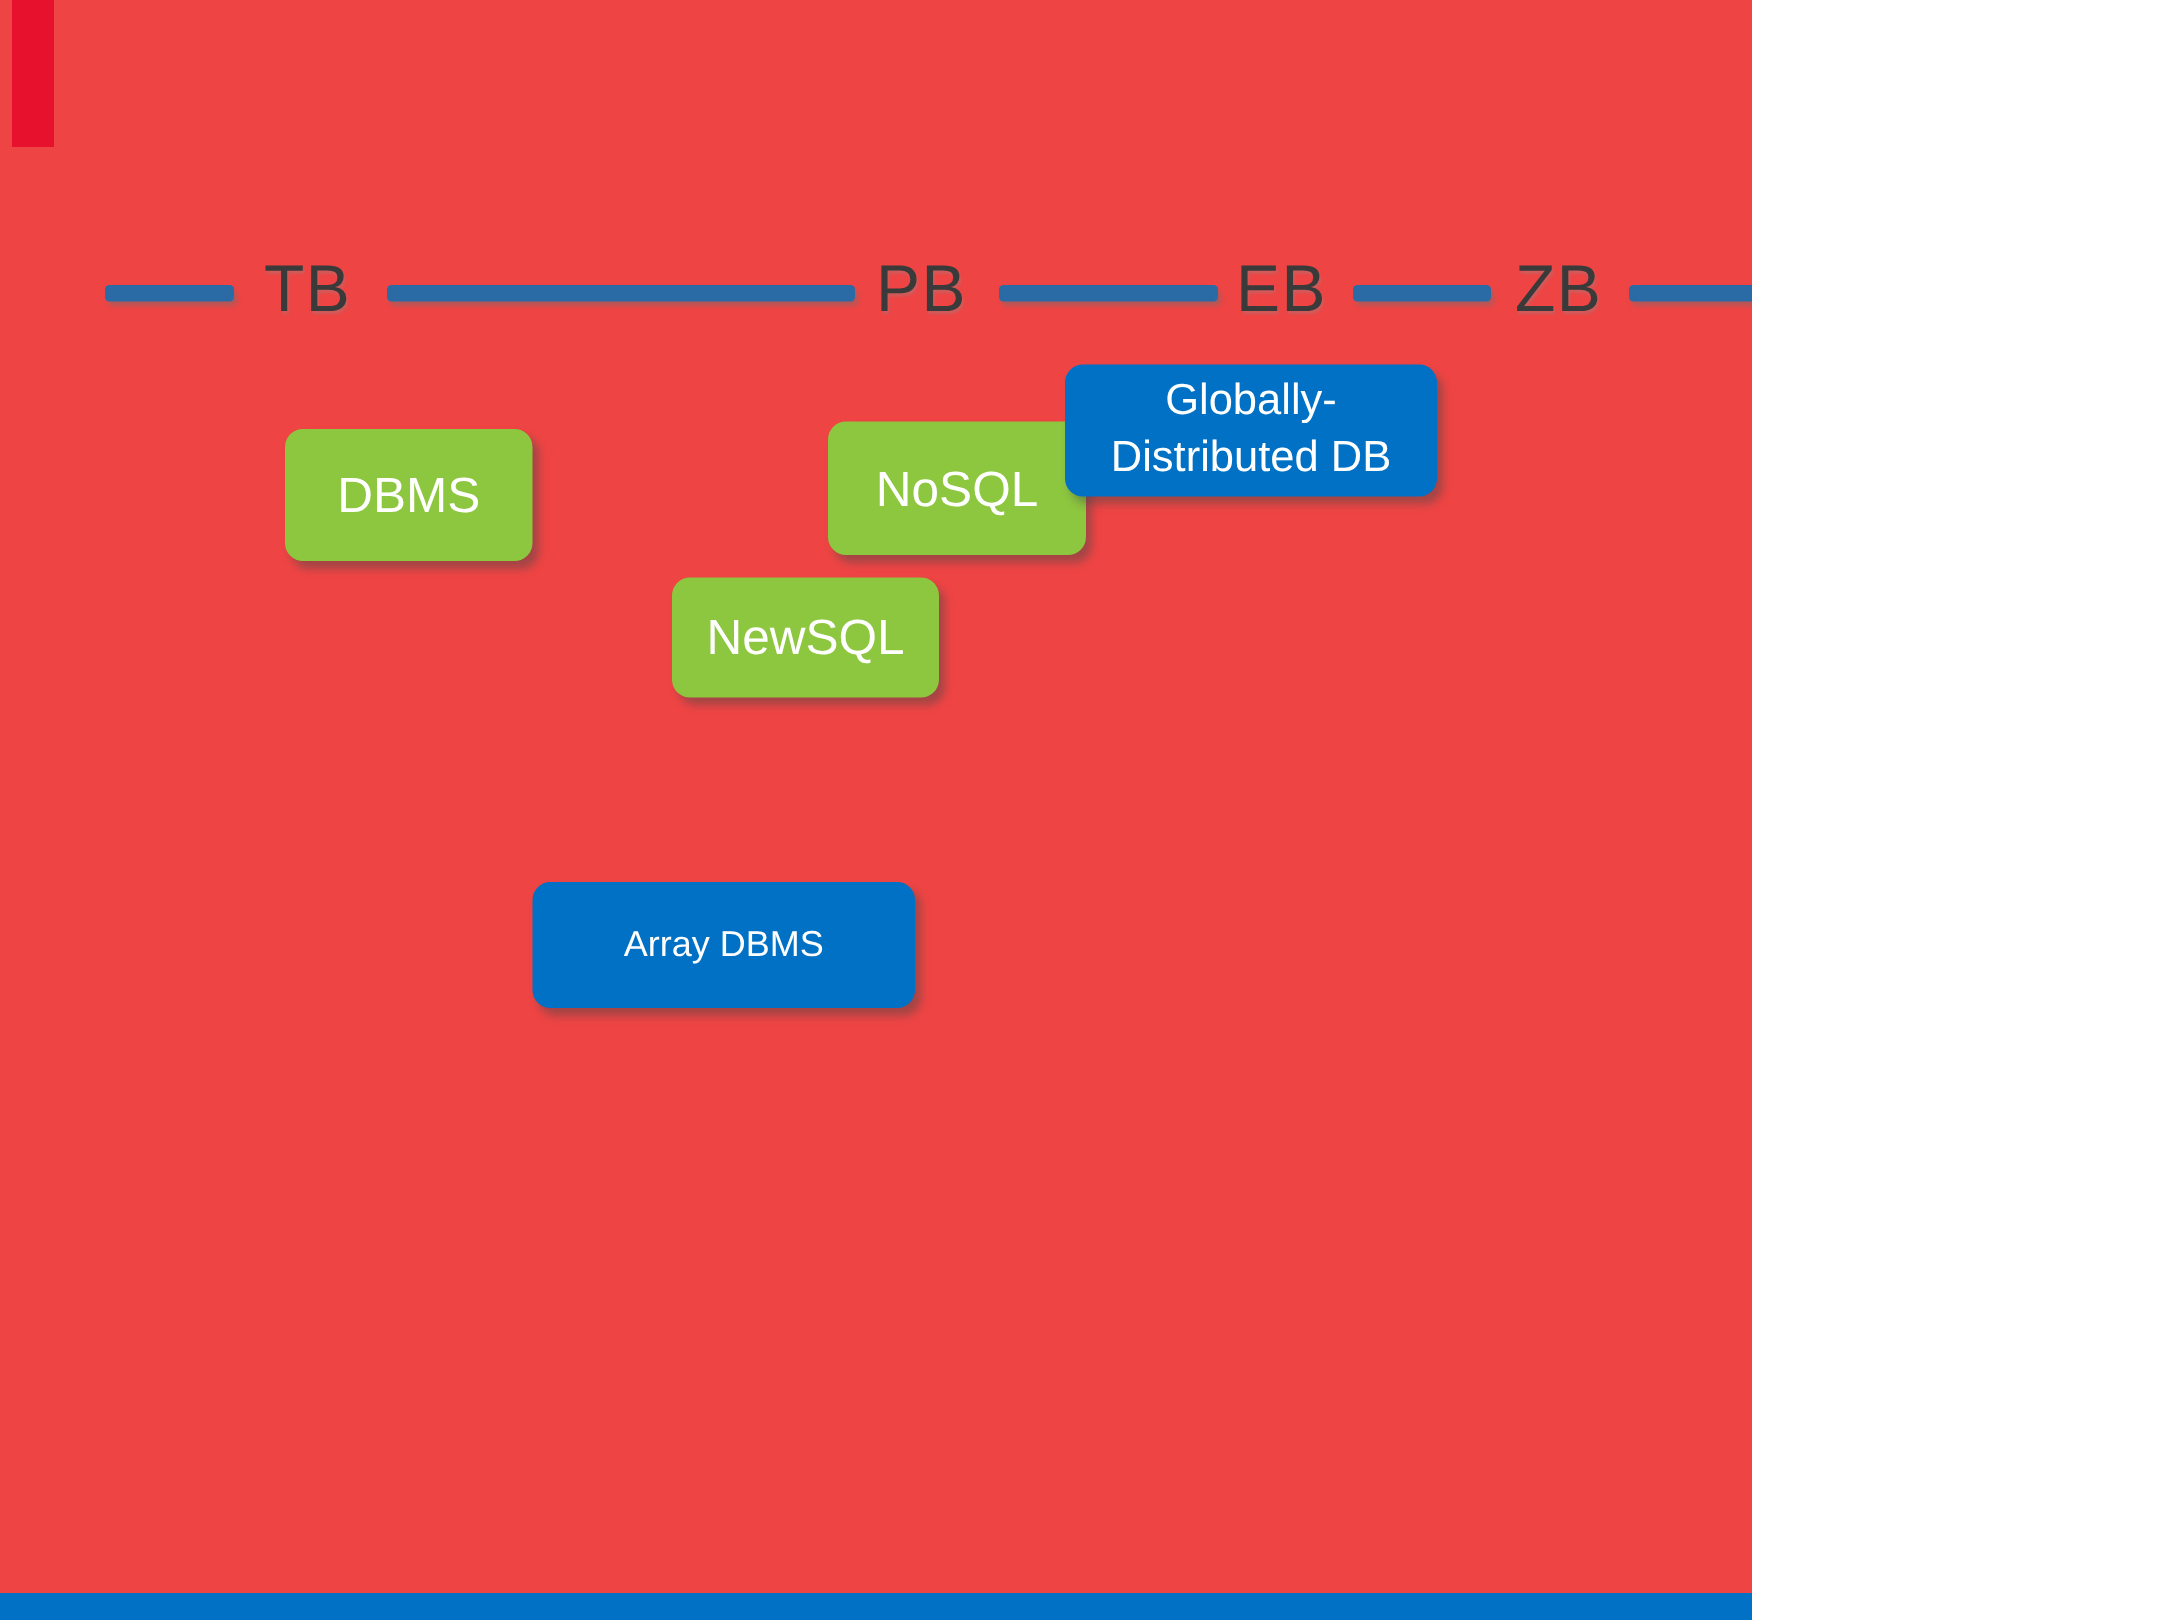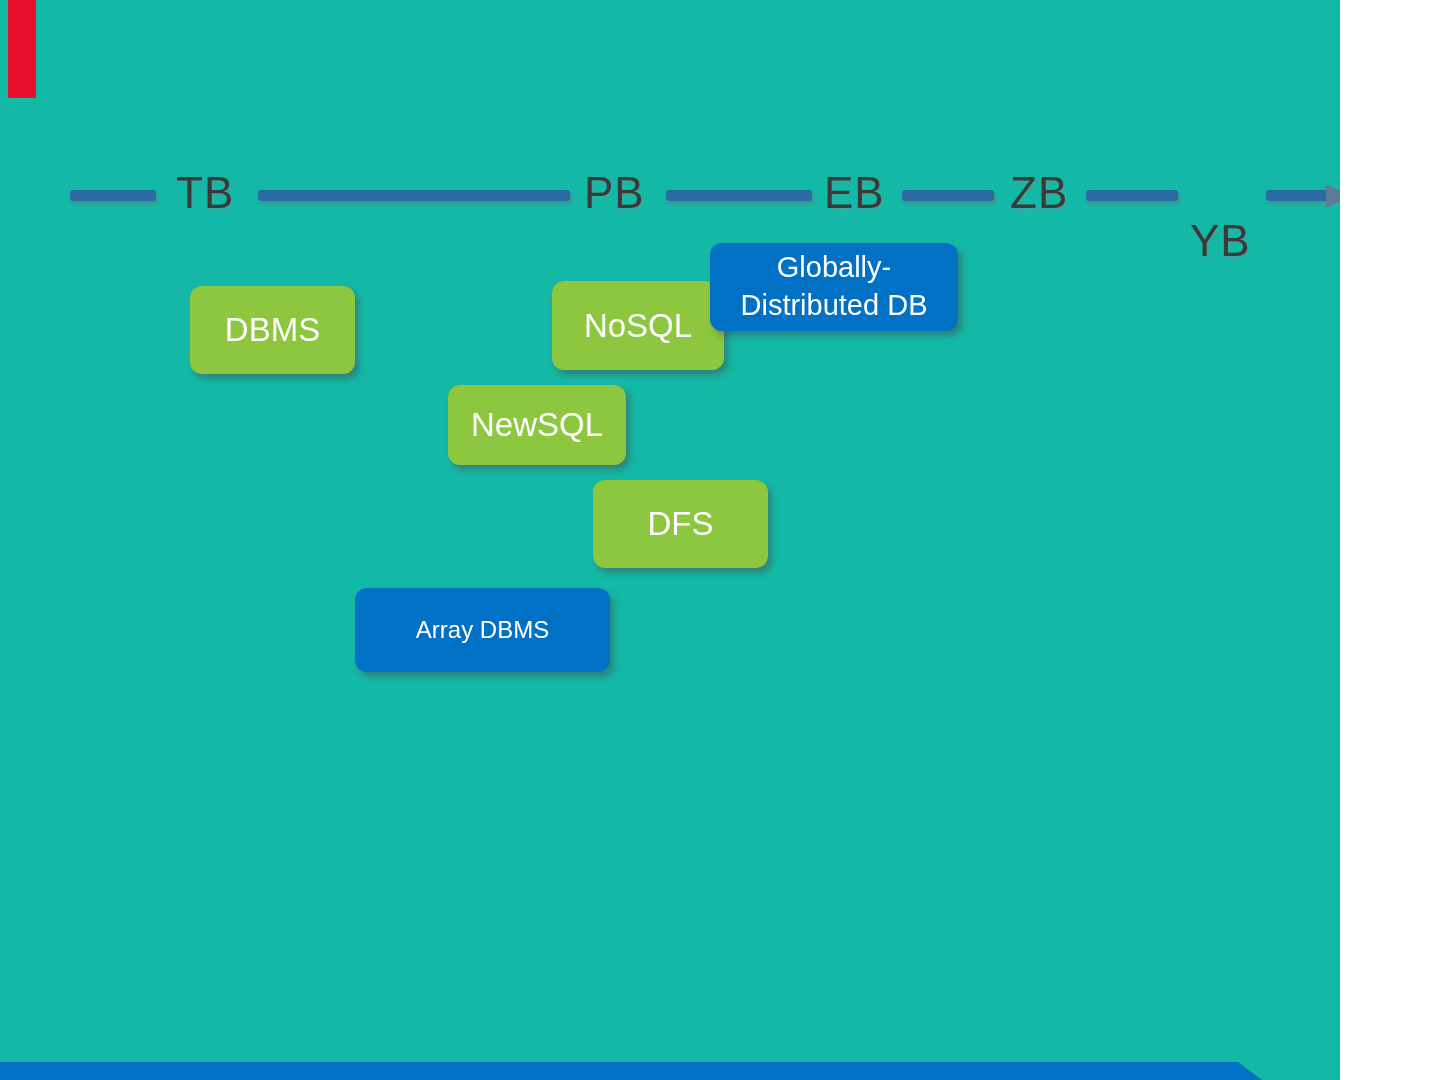--- a/index.html
+++ b/index.html
@@ -1,17 +1,17 @@
 <!DOCTYPE html>
 <html><head>
 <meta charset="utf-8">
 <style>
   html,body{margin:0;padding:0;background:#ffffff;}
   .slide{
-    position:relative;width:1340px;height:1080px;background:#14b8a6;
+    position:relative;width:1168px;height:1080px;background:#ef4444;
     overflow:hidden;font-family:"Liberation Sans",sans-serif;
   }
   .red-bar{position:absolute;left:8px;top:0;width:28px;height:98px;background:#e8112d;}
 
   .axis-label{
     position:absolute;top:168px;font-size:44px;color:#3a3a3a;
     text-shadow:1px 2px 2px rgba(140,140,140,0.35);
     letter-spacing:1px;
   }
   .seg{
@@ -85,23 +85,20 @@
 
   <div class="box blue box-gdb">
     <span>Globally-</span>
     <span>Distributed DB</span>
   </div>
 
   <div class="box green box-newsql">
     <span>NewSQL</span>
   </div>
 
-  <div class="box green box-dfs">
-    <span>DFS</span>
-  </div>
 
   <div class="box blue box-array">
     <span>Array DBMS</span>
   </div>
 
   <div class="footer-strip"></div>
 
 </div>
 
 </body></html>

